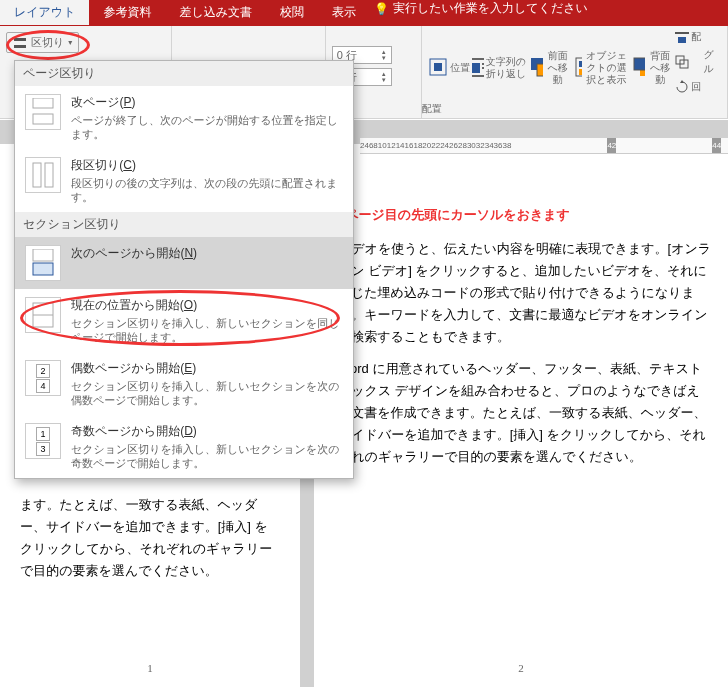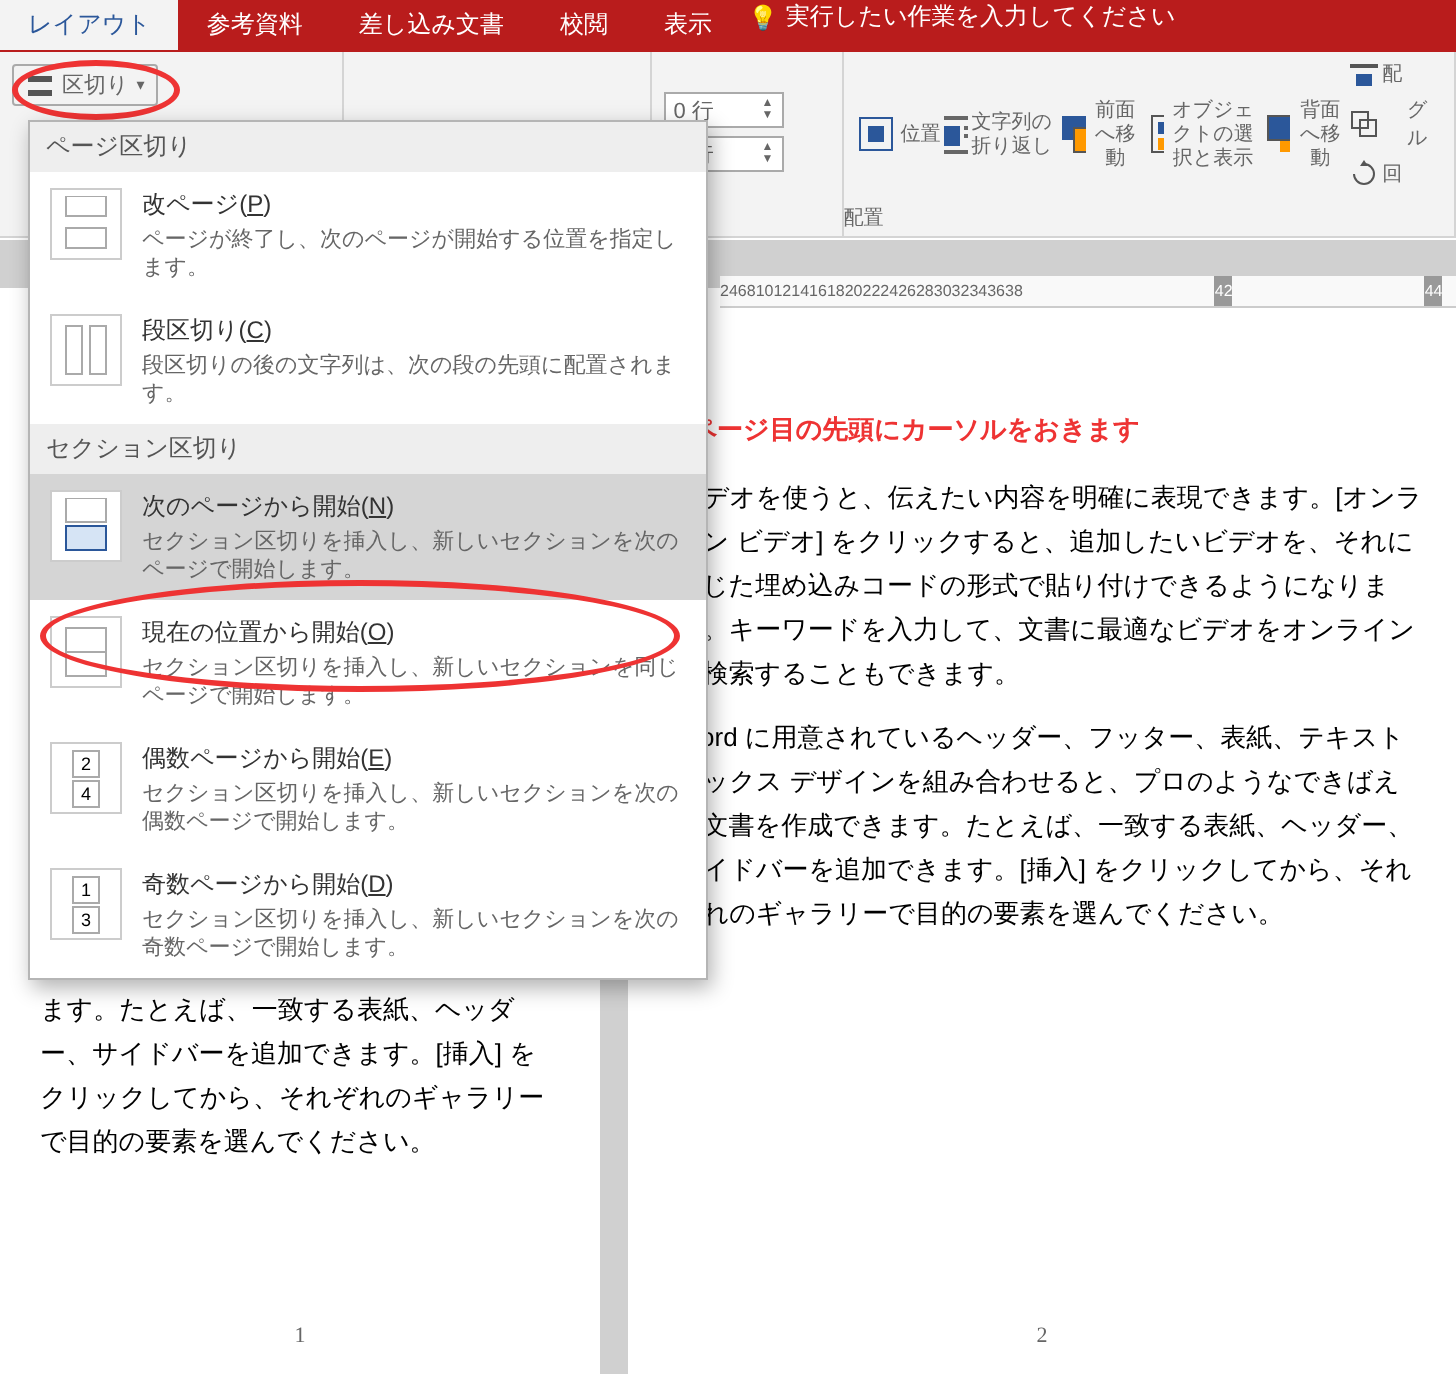--- a/index.html
+++ b/index.html
@@ -208,21 +208,20 @@
 
   <div class="dd-item highlight">
     <div class="dd-icon">
         <svg width="28" height="28">
           <rect x="4" y="0" width="20" height="12" fill="#fff" stroke="#aaa"></rect>
           <rect x="4" y="14" width="20" height="12" fill="#d6e4f5" stroke="#2b579a"></rect>
         </svg>
       </div>
     <div class="dd-text">
       <div class="dd-title"><span>次のページから開始</span>(<span class="key">N</span>)</div>
-      <div class="dd-desc">セクション区切りを挿入し、新しいセクションを次のページで開始します。</div>
     </div>
   </div>
 
   <div class="dd-item">
     <div class="dd-icon">
         <svg width="28" height="28">
           <rect x="4" y="2" width="20" height="24" fill="#fff" stroke="#aaa"></rect>
           <line x1="4" y1="14" x2="24" y2="14" stroke="#aaa"></line>
         </svg>
       </div>

